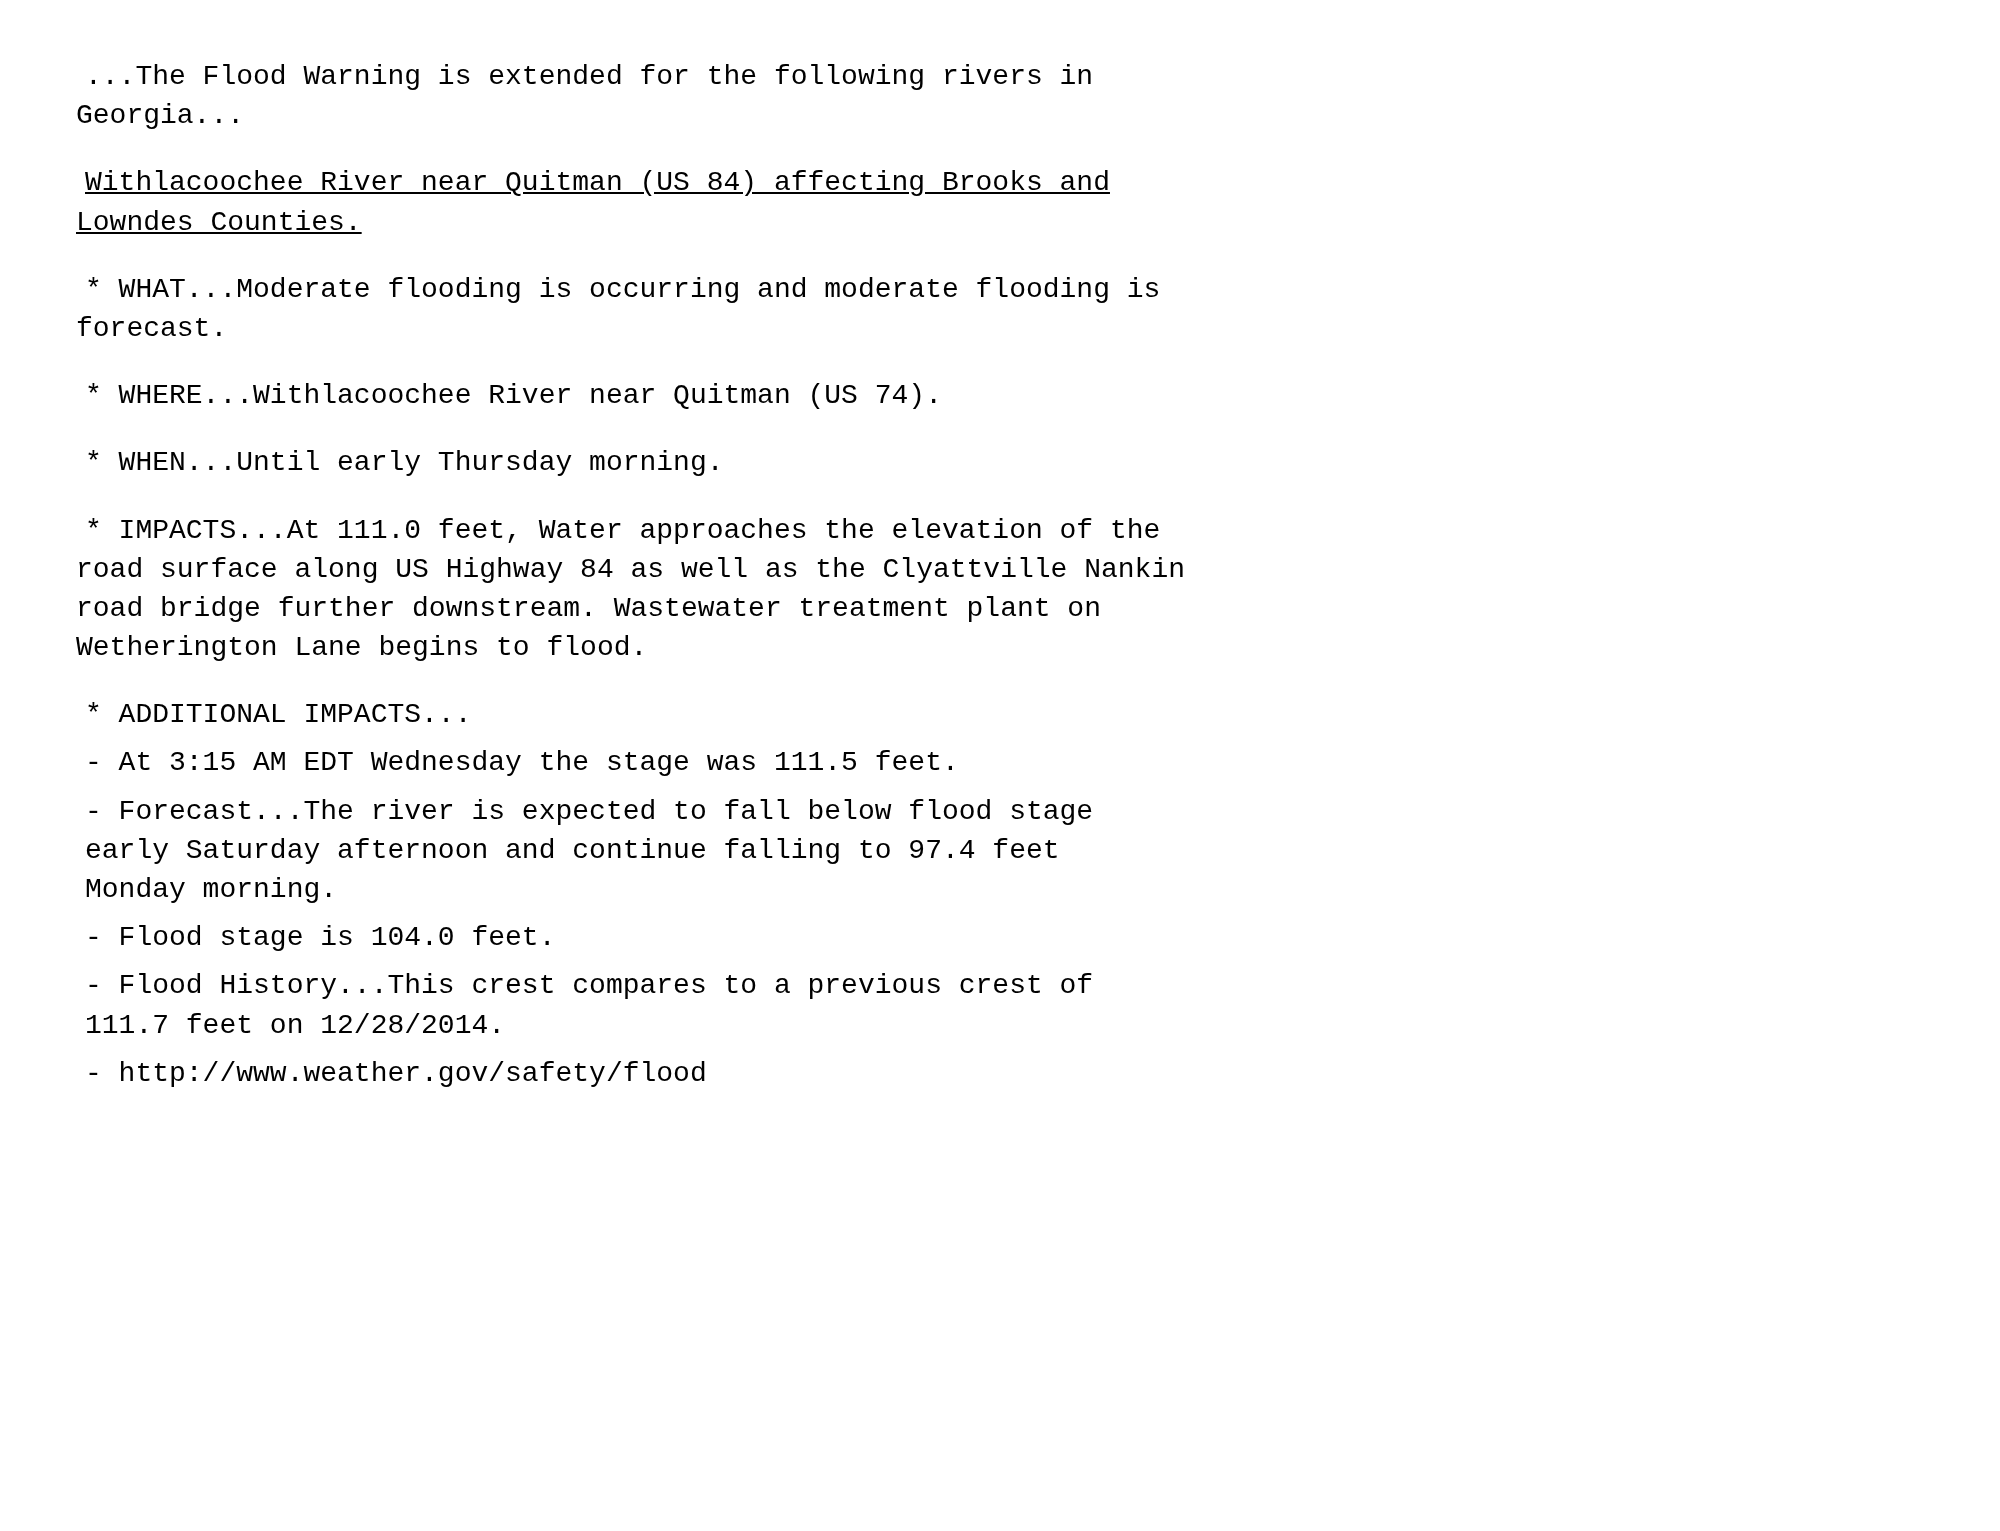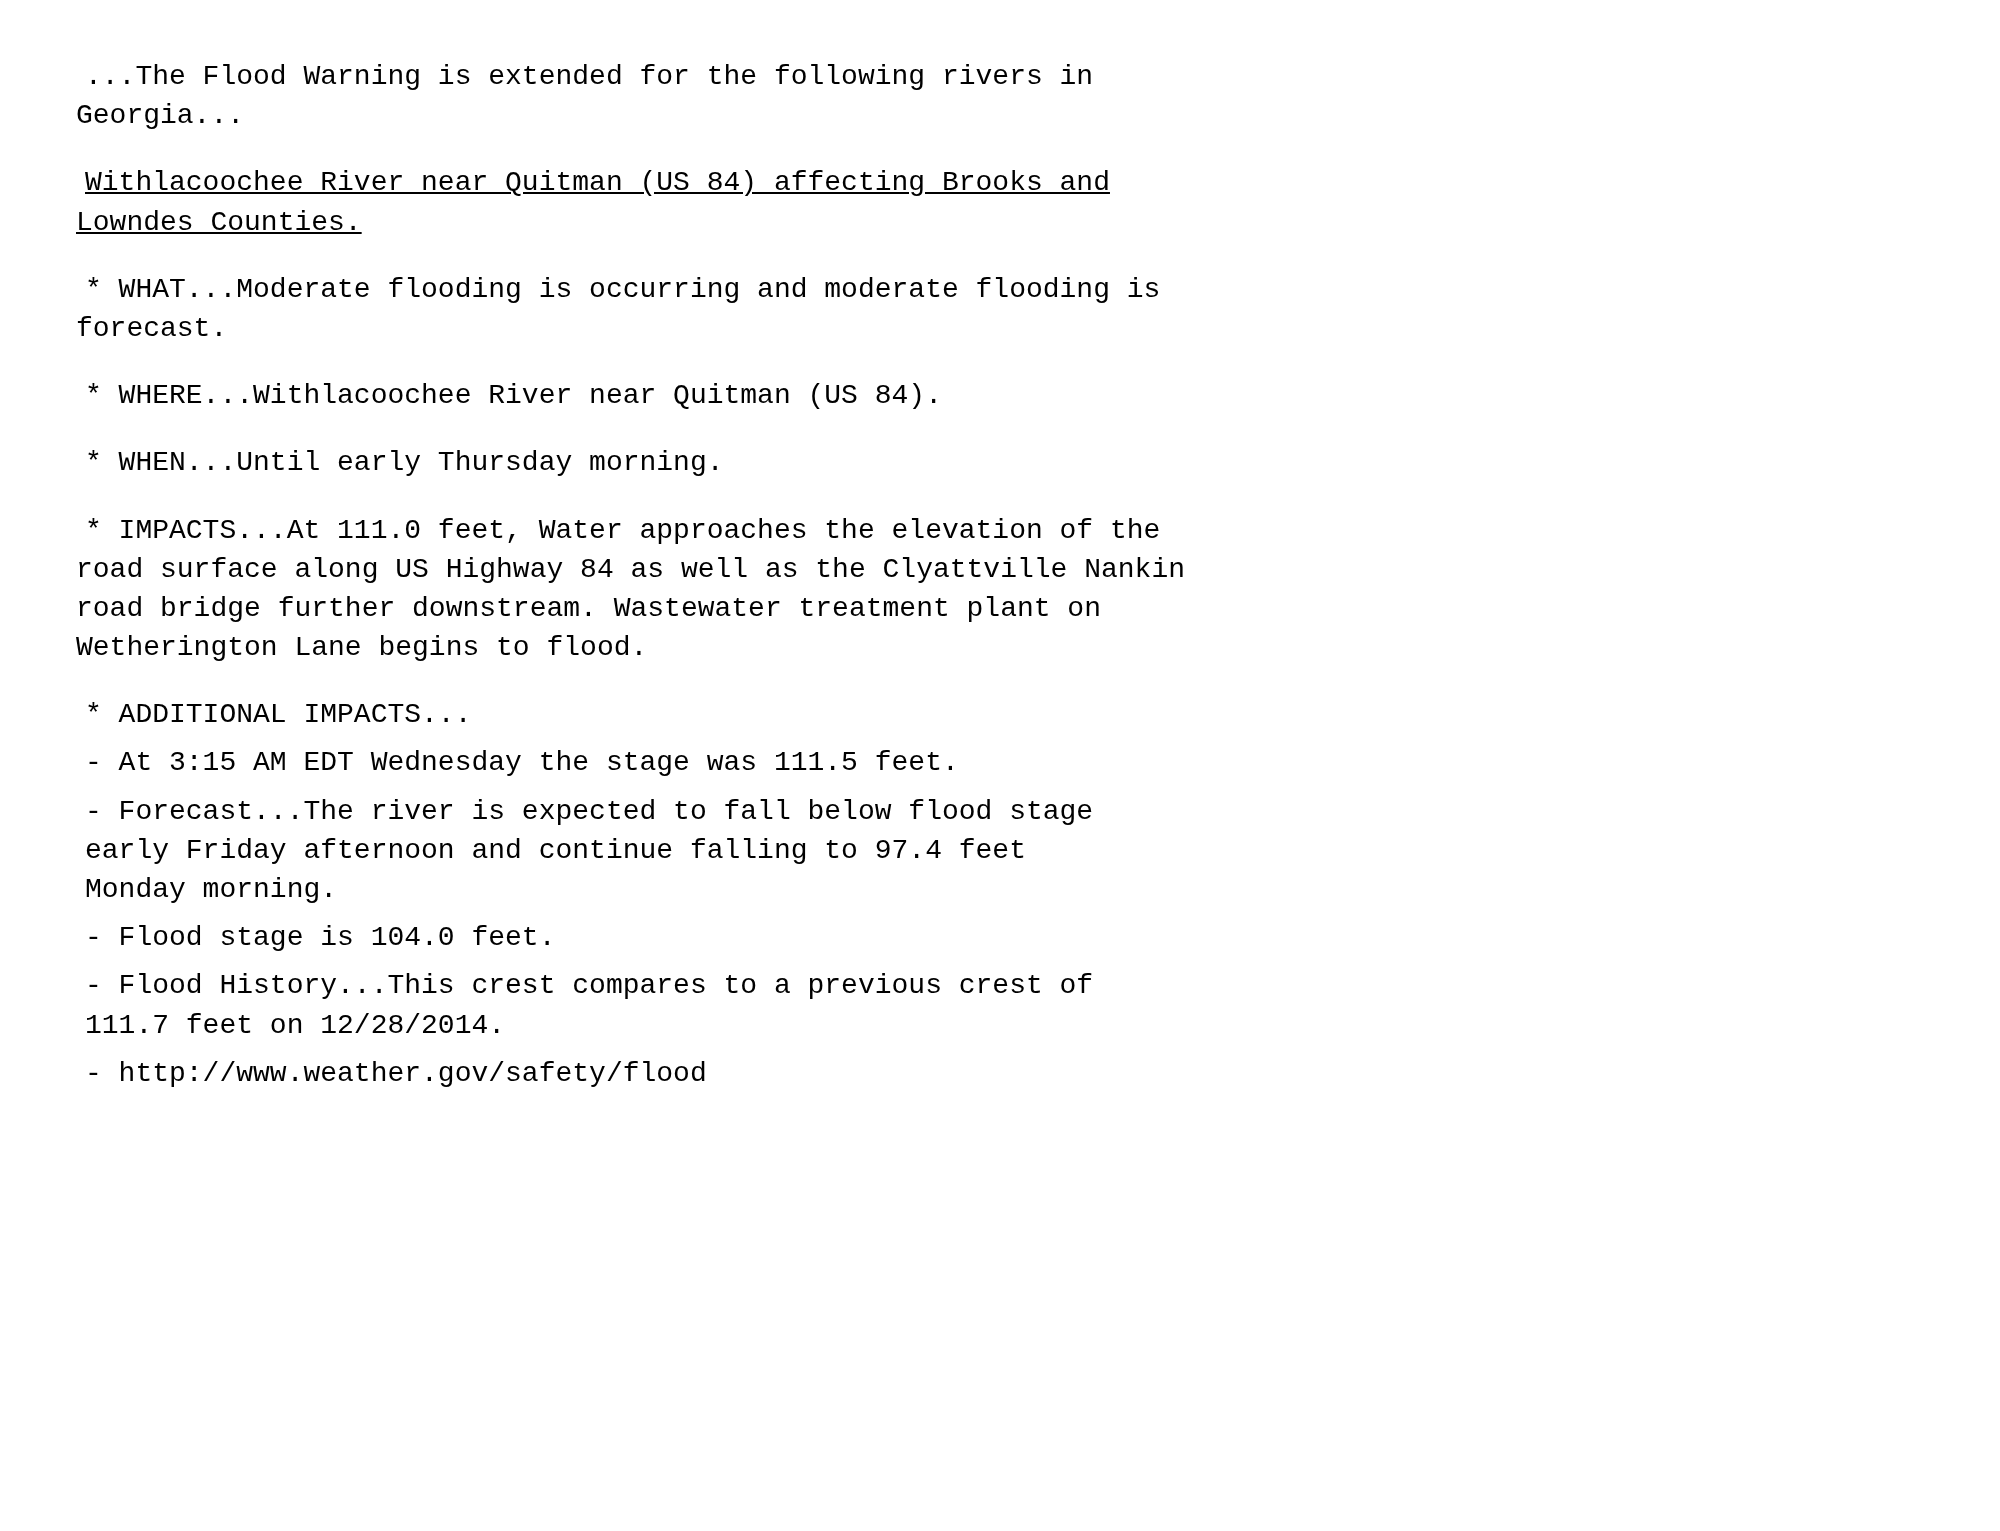--- a/index.html
+++ b/index.html
@@ -45,39 +45,39 @@
     <span style="white-space: pre-line; text-decoration: underline;">Withlacoochee River near Quitman (US 84) affecting Brooks and
 Lowndes Counties.</span>
   </div>
 
   <div class="paragraph">
     <span style="white-space: pre-line;">* WHAT...Moderate flooding is occurring and moderate flooding is
 forecast.</span>
   </div>
 
   <div class="paragraph">
-    <span style="white-space: pre-line;">* WHERE...Withlacoochee River near Quitman (US 84).</span>
+    <span style="white-space: pre-line;">* WHERE...Withlacoochee River near Quitman (US 74).</span>
   </div>
 
   <div class="paragraph">
     <span style="white-space: pre-line;">* WHEN...Until early Thursday morning.</span>
   </div>
 
   <div class="paragraph">
     <span style="white-space: pre-line;">* IMPACTS...At 111.0 feet, Water approaches the elevation of the
 road surface along US Highway 84 as well as the Clyattville Nankin
 road bridge further downstream. Wastewater treatment plant on
 Wetherington Lane begins to flood.</span>
   </div>
 
   <div class="paragraph">
     <div>* ADDITIONAL IMPACTS...</div>
     <div style="white-space: pre-line;">- At 3:15 AM EDT Wednesday the stage was 111.5 feet.</div>
     <div style="white-space: pre-line;">- Forecast...The river is expected to fall below flood stage
-early Friday afternoon and continue falling to 97.4 feet
+early Saturday afternoon and continue falling to 97.4 feet
 Monday morning.</div>
     <div style="white-space: pre-line;">- Flood stage is 104.0 feet.</div>
     <div style="white-space: pre-line;">- Flood History...This crest compares to a previous crest of
 111.7 feet on 12/28/2014.</div>
     <div style="white-space: pre-line;">- http://www.weather.gov/safety/flood</div>
   </div>
 
 </div>
 
 </body></html>

